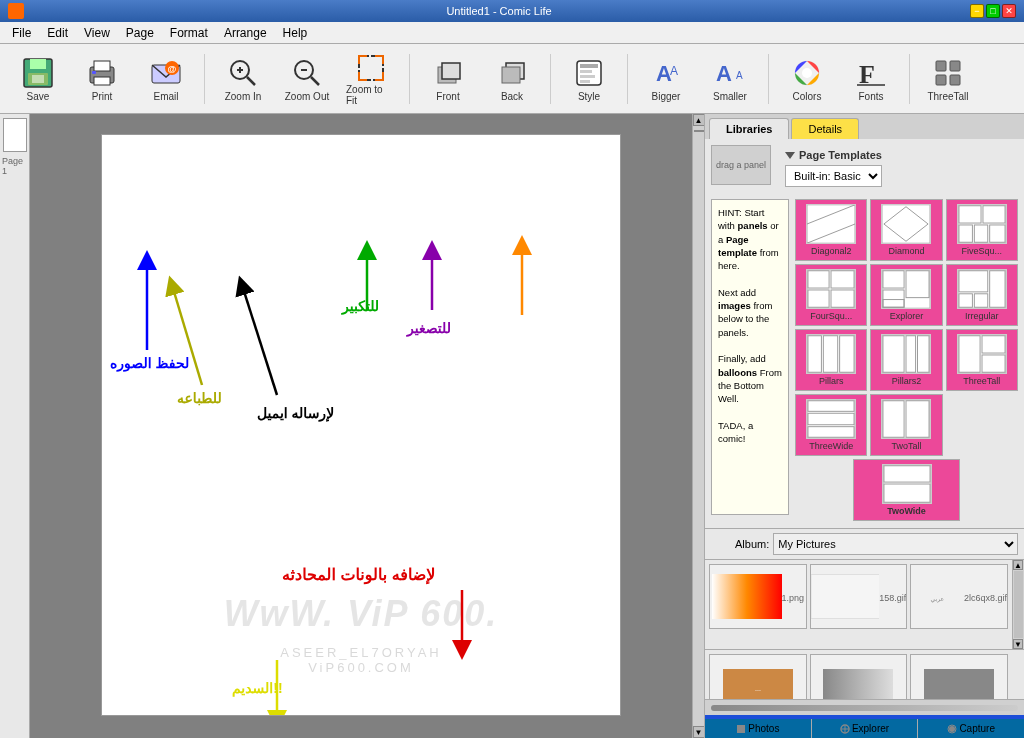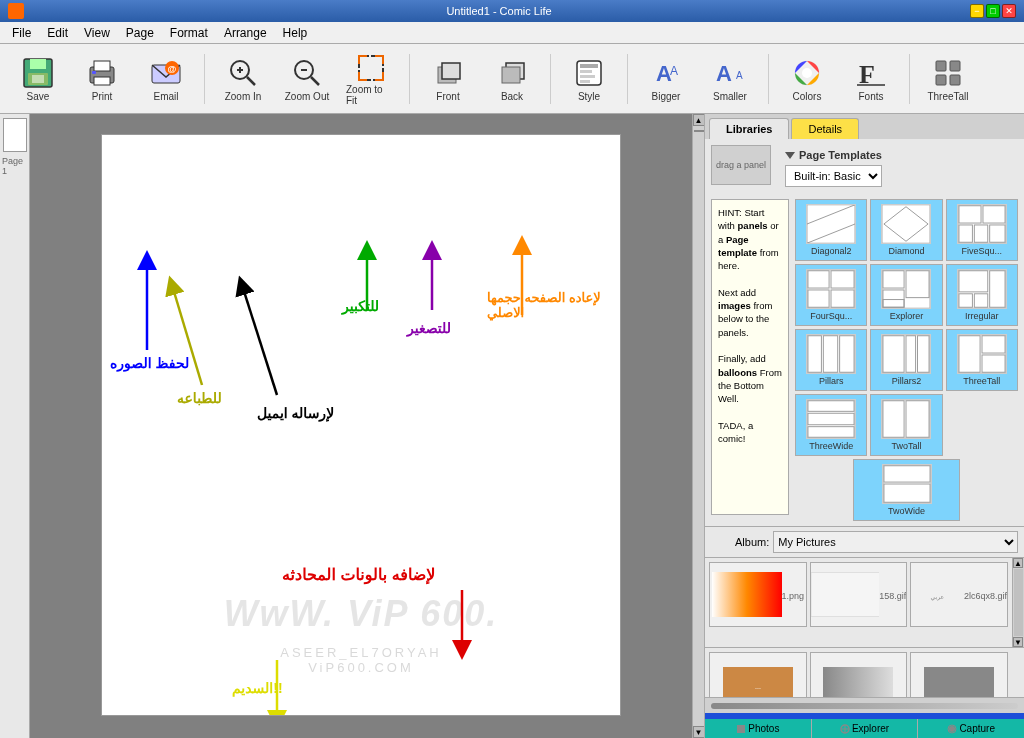--- a/index.html
+++ b/index.html
@@ -44,37 +44,37 @@
     .right-tab { padding: 4px 16px; background: #fde047; border: 1px solid #aaa; border-bottom: none; cursor: pointer; border-radius: 3px 3px 0 0; font-size: 11px; }
     .right-tab.active { background: #e8e8e8; font-weight: bold; }
     .right-content { flex: 1; padding: 6px; overflow: auto; }
     
     .drag-panel { background: #d0d0d0; border: 1px solid #aaa; text-align: center; font-size: 10px; color: #555; width: 60px; height: 40px; display: flex; align-items: center; justify-content: center; float: left; margin-right: 8px; }
     
     .section-header { display: flex; align-items: center; gap: 4px; margin: 4px 0; font-size: 11px; font-weight: bold; color: #333; }
     .triangle { width: 0; height: 0; border-left: 5px solid transparent; border-right: 5px solid transparent; border-top: 7px solid #555; display: inline-block; }
     
     .dropdown { width: 100%; height: 22px; font-size: 11px; background: white; border: 1px solid #aaa; padding: 0 4px; margin-bottom: 6px; }
-    .template-item { border: 1px solid #aaa; background: #7dd3fc; display: flex; flex-direction: column; align-items: center; padding: 4px 8px; cursor: pointer; }
+    .template-item { border: 1px solid #aaa; background: #ec4899; display: flex; flex-direction: column; align-items: center; padding: 4px 8px; cursor: pointer; }
     .template-preview { width: 50px; height: 40px; border: 1px solid #ccc; display: flex; align-items: center; justify-content: center; margin-bottom: 2px; position: relative; overflow: hidden; }
     .template-label { font-size: 9px; text-align: center; color: #333; }
     
     .hint-box { border: 1px solid #aaa; background: #fffff0; padding: 6px; font-size: 10px; line-height: 1.4; margin-bottom: 6px; width: 68px; float: left; }
     .hint-box b { font-weight: bold; }
     .scroll-btn { width: 12px; height: 12px; background: #c0c0c0; border: 1px solid #888; display: flex; align-items: center; justify-content: center; font-size: 8px; cursor: pointer; }
     
     
     .album-bar { display: flex; align-items: center; gap: 4px; padding: 4px 6px; border-top: 1px solid #aaa; }
     .album-label { font-size: 11px; margin-left: 24px; }
     .album-dropdown { flex: 1; height: 22px; font-size: 11px; border: 1px solid #aaa; }
     .photo-thumb { border: 1px solid #aaa; background: #f0f0f0; height: 65px; display: flex; flex-direction: row; align-items: center; justify-content: center; font-size: 8px; color: #666; overflow: hidden; }
     .photo-name { font-size: 9px; text-align: center; margin-top: 2px; }
     
     
-    .photo-tabs { display: flex; border-top: 6px solid #1d4ed8; background: #14b8a6; }
+    .photo-tabs { display: flex; border-top: 4px solid #1d4ed8; background: #0369a1; }
     .photo-tab { flex: 1; padding: 4px; text-align: center; font-size: 10px; cursor: pointer; display: flex; align-items: center; justify-content: center; gap: 2px; border-right: 1px solid #aaa; }
     .photo-tab:last-child { border-right: none; }
     .clearfix::after { content: ''; display: table; clear: both; }
     
     .main-scrollbar { width: 12px; background: #d0d0d0; border-left: 1px solid #aaa; display: flex; flex-direction: column; align-items: center; }
     .scroll-thumb { width: 10px; background: #aaa; border: 1px solid #888; flex: 1; margin: 2px 0; }
     
     .canvas-area-wrap { display: flex; flex: 1; overflow: hidden; }
   </style>
 </head>
@@ -340,21 +340,20 @@
             <div style="position:absolute;top:185px;left:305px;color:#8800aa;font-weight:bold;font-size:14px;font-family:Arial;">للتصغير</div>
 
             <svg style="position:absolute;top:100px;left:380px;pointer-events:none;" width="80" height="90">
               <line x1="40" y1="80" x2="40" y2="10" stroke="#ff8800" stroke-width="2.5" marker-end="url(#arrowOrg)"></line>
               <defs>
                   <marker id="arrowOrg" markerWidth="8" markerHeight="8" refX="4" refY="4" orient="auto">
                     <polygon points="0,0 8,4 0,8" fill="#ff8800"></polygon>
                   </marker>
                 </defs>
             </svg>
-            <div style="position:absolute;top:155px;left:385px;color:#ff8800;font-weight:bold;font-size:13px;font-family:Arial;">لإعاده الصفحه حجمها<br>الاصلي</div>
 
             <svg style="position:absolute;top:450px;left:340px;pointer-events:none;" width="40" height="80">
               <line x1="20" y1="5" x2="20" y2="65" stroke="#dd0000" stroke-width="2.5" marker-end="url(#arrowRed)"></line>
               <defs>
                   <marker id="arrowRed" markerWidth="8" markerHeight="8" refX="4" refY="4" orient="auto">
                     <polygon points="0,0 8,4 0,8" fill="#dd0000"></polygon>
                   </marker>
                 </defs>
             </svg>
             <div style="position:absolute;top:430px;left:180px;color:#dd0000;font-weight:bold;font-size:16px;font-family:Arial;">لإضافه بالونات المحادثه</div>
@@ -542,21 +541,21 @@
                   <rect x="0" y="0" width="50" height="40" fill="white" stroke="#aaa"></rect>
                   <rect x="1" y="1" width="22" height="38" fill="none" stroke="#999" stroke-width="1"></rect>
                   <rect x="25" y="1" width="24" height="38" fill="none" stroke="#999" stroke-width="1"></rect>
                 </svg>
               </div>
               <span class="template-label">TwoTall</span>
             </div>
           </div>
 
           <div style="display:flex;justify-content:center;margin-top:3px;">
-            <div class="template-item" style="width:48%;">
+            <div class="template-item" style="width:48%;font-weight:bold;">
               <div class="template-preview">
                 <svg width="50" height="40" viewBox="0 0 50 40">
                   <rect x="0" y="0" width="50" height="40" fill="white" stroke="#aaa"></rect>
                   <rect x="1" y="1" width="48" height="17" fill="none" stroke="#999" stroke-width="1"></rect>
                   <rect x="1" y="20" width="48" height="19" fill="none" stroke="#999" stroke-width="1"></rect>
                 </svg>
               </div>
               <span class="template-label">TwoWide</span>
             </div>
           </div>

